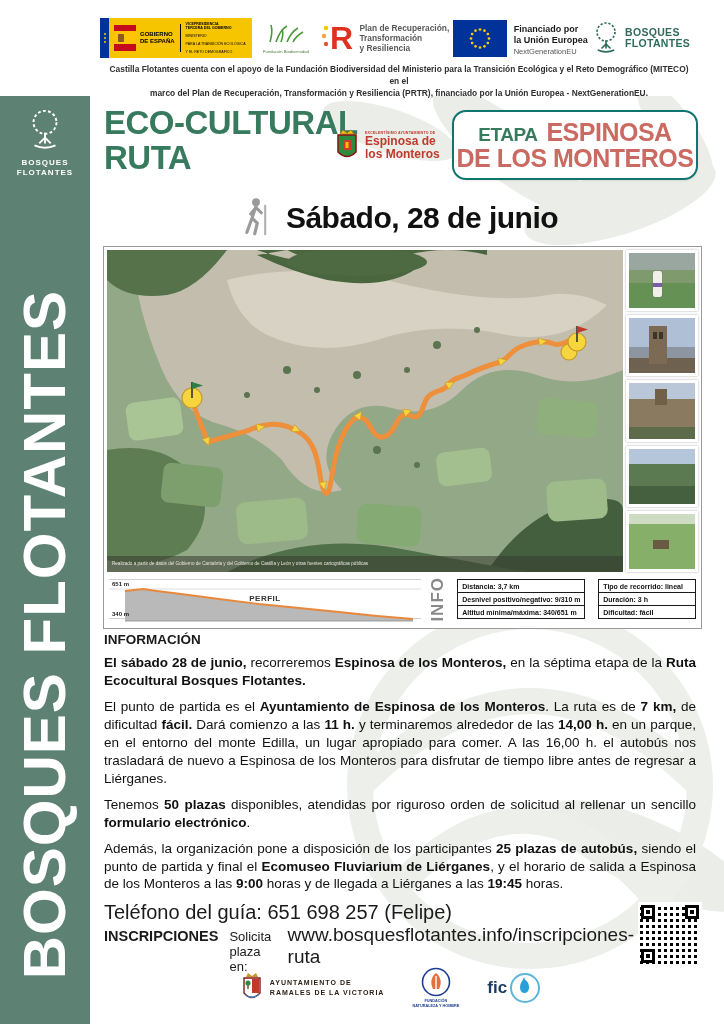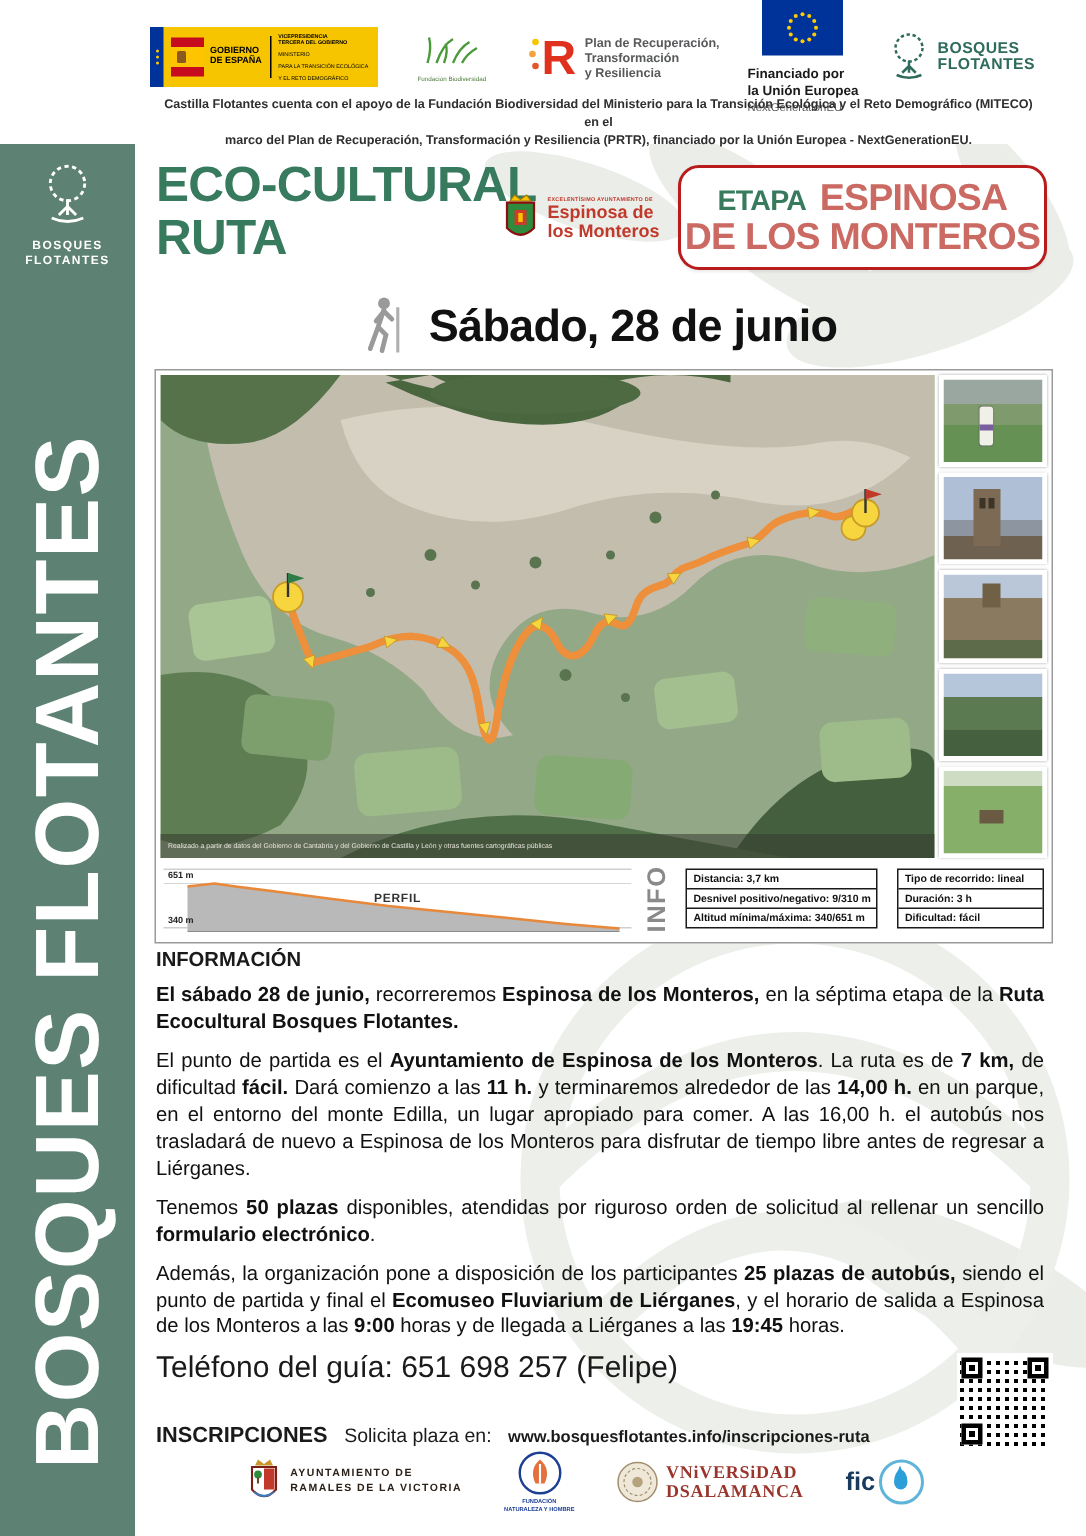--- a/index.html
+++ b/index.html
@@ -18,21 +18,21 @@
   .gov-flag{width:22px;margin:7px 4px 7px 5px;background:linear-gradient(180deg,#c60b1e 0 25%,#ffc400 25% 75%,#c60b1e 75% 100%);position:relative;}
   .gov-flag:after{content:"";position:absolute;left:4px;top:9px;width:6px;height:8px;background:#8a5a1e;border-radius:1px;}
   .gov-name{font-size:6px;font-weight:bold;line-height:1.15;align-self:center;color:#000;}
   .gov-div{width:1px;background:#000;margin:6px 5px;}
   .gov-dept{align-self:center;font-size:3.6px;font-weight:bold;color:#000;line-height:1.3;padding-right:6px;}
   .gov-dept .thin{font-weight:normal;margin-top:3px;}
   .fb-box{width:62px;text-align:center;}
   .fb-caption{font-size:4.2px;color:#4a7a3a;margin-top:1px;}
   .prtr-box{display:flex;align-items:center;gap:5px;}
   .prtr-text{font-size:8.4px;font-weight:bold;color:#58595b;line-height:1.2;}
-  .eu-box{display:flex;align-items:center;gap:7px;flex-direction:column;}
+  .eu-box{display:flex;align-items:flex-end;gap:7px;}
   .eu-flag{width:54px;height:37px;background:#003399;}
   .eu-text{font-size:9px;font-weight:bold;color:#1a1a1a;line-height:1.25;}
   .eu-text .ngeu{font-size:7.5px;font-weight:normal;color:#555;margin-top:1px;}
   .bf-box{display:flex;align-items:center;gap:4px;}
   .bf-name{font-size:10.5px;font-weight:bold;color:#2e6b5c;line-height:1.05;letter-spacing:0.3px;}
   #disclaimer{position:absolute;left:104px;top:64px;width:590px;text-align:center;
               font-size:8.4px;font-weight:bold;color:#2f2f2f;line-height:1.4;}
 
   
   #sidebar{position:absolute;left:0;top:96px;width:90px;height:928px;background:#5d8172;z-index:2;}
@@ -41,21 +41,21 @@
   #sidebar-vtext{position:absolute;left:0;top:158px;width:90px;height:762px;display:flex;align-items:center;justify-content:center;}
   #sidebar-vtext span{writing-mode:vertical-rl;transform:rotate(180deg);font-size:60px;font-weight:bold;color:#ffffff;line-height:1;letter-spacing:1px;}
 
   
   #ruta-title{position:absolute;left:104px;top:106px;z-index:2;font-size:33px;font-weight:bold;
               letter-spacing:-0.5px;color:#377a5e;line-height:1.06;}
   #muni{position:absolute;left:334px;top:128px;z-index:2;display:flex;align-items:center;gap:5px;}
   .muni-text .tiny{font-size:3.6px;color:#c0392b;font-weight:bold;letter-spacing:0.2px;}
   .muni-text .big{font-size:12px;font-weight:bold;color:#c0392b;line-height:1.1;}
   #etapa-box{position:absolute;left:452px;top:110px;width:242px;height:66px;z-index:2;background:#fff;
-             border:2px solid #b91c1c;border-radius:14px;box-shadow:0 1px 2px rgba(0,0,0,.08);
+             border:2px solid #0f766e;border-radius:14px;box-shadow:0 1px 2px rgba(0,0,0,.08);
              display:flex;flex-direction:column;justify-content:center;align-items:center;}
   .etapa-row1{display:flex;align-items:baseline;gap:9px;}
   .etapa-label{font-size:19px;font-weight:bold;color:#377a5e;letter-spacing:-0.5px;}
   .etapa-name{font-size:25px;font-weight:bold;color:#ca6a62;letter-spacing:-0.5px;line-height:1.0;white-space:nowrap;}
 
   
   #date-banner{position:absolute;left:104px;top:194px;width:590px;height:48px;z-index:2;
                display:flex;align-items:center;justify-content:center;gap:14px;}
   #date-banner .date{font-size:30px;font-weight:bold;color:#111;letter-spacing:-0.5px;}
 
@@ -94,21 +94,21 @@
 
   
   #info-section{position:absolute;left:104px;top:632px;width:592px;z-index:2;}
   #info-heading{font-size:13.5px;font-weight:bold;margin-bottom:7px;}
   .para{font-size:13.5px;line-height:1.33;text-align:justify;margin-bottom:8px;color:#111;}
   #phone-line{font-size:20px;font-weight:normal;margin-top:3px;}
 
   #inscripciones{position:absolute;left:104px;top:924px;width:530px;z-index:2;display:flex;align-items:baseline;gap:11px;}
   #insc-label{font-size:14.5px;font-weight:bold;}
   #insc-prompt{font-size:13px;}
-  #insc-url{font-size:11px;font-weight:bold;margin-top:28px;}
+  #insc-url{font-size:19px;font-weight:normal;}
 
   
   #qr{position:absolute;left:638px;top:902px;width:60px;height:60px;z-index:2;border:2px solid #fff;
       background:
         repeating-linear-gradient(0deg,#000 0 3px,#fff 3px 6px),
         repeating-linear-gradient(90deg,#000 0 3px,#fff 3px 6px);
       background-blend-mode:screen;}
   .qr-finder{position:absolute;width:14px;height:14px;background:#fff;border:3px solid #000;box-sizing:border-box;}
   .qr-finder:after{content:"";position:absolute;left:2px;top:2px;width:4px;height:4px;background:#000;}
   .qf-tl{left:1px;top:1px;} .qf-tr{right:1px;top:1px;} .qf-bl{left:1px;bottom:1px;}
@@ -441,31 +441,20 @@
       <circle cx="15" cy="15" r="13.5" fill="#fff" stroke="#1c3f94" stroke-width="1.6"></circle>
       <path d="M15 6 C10 10 9 16 12 22 L18 22 C21 16 20 10 15 6 Z" fill="#e4703d"></path>
       <path d="M15 9 L15 22" stroke="#fff" stroke-width="1.4"></path>
     </svg>
     <div class="fnyh-caption">
       <div>FUNDACIÓN</div>
       <div>NATURALEZA Y HOMBRE</div>
     </div>
   </div>
 
-  <div class="usal">
-    <svg width="28" height="28" viewBox="0 0 28 28">
-      <circle cx="14" cy="14" r="13" fill="#efe7d8" stroke="#a09070" stroke-width="1"></circle>
-      <circle cx="14" cy="14" r="9" fill="none" stroke="#a09070" stroke-width="0.8" stroke-dasharray="2 1.5"></circle>
-      <circle cx="14" cy="14" r="3.5" fill="#b7a27e"></circle>
-    </svg>
-    <div class="usal-text">
-      <div>VNiVERSiDAD</div>
-      <div>DSALAMANCA</div>
-    </div>
-  </div>
 
   <div class="fic">
     <span class="fic-text">fic</span>
     <span class="fic-circle">
         <span class="fic-drop"></span>
       </span>
   </div>
 </div>
 
 </body></html>

